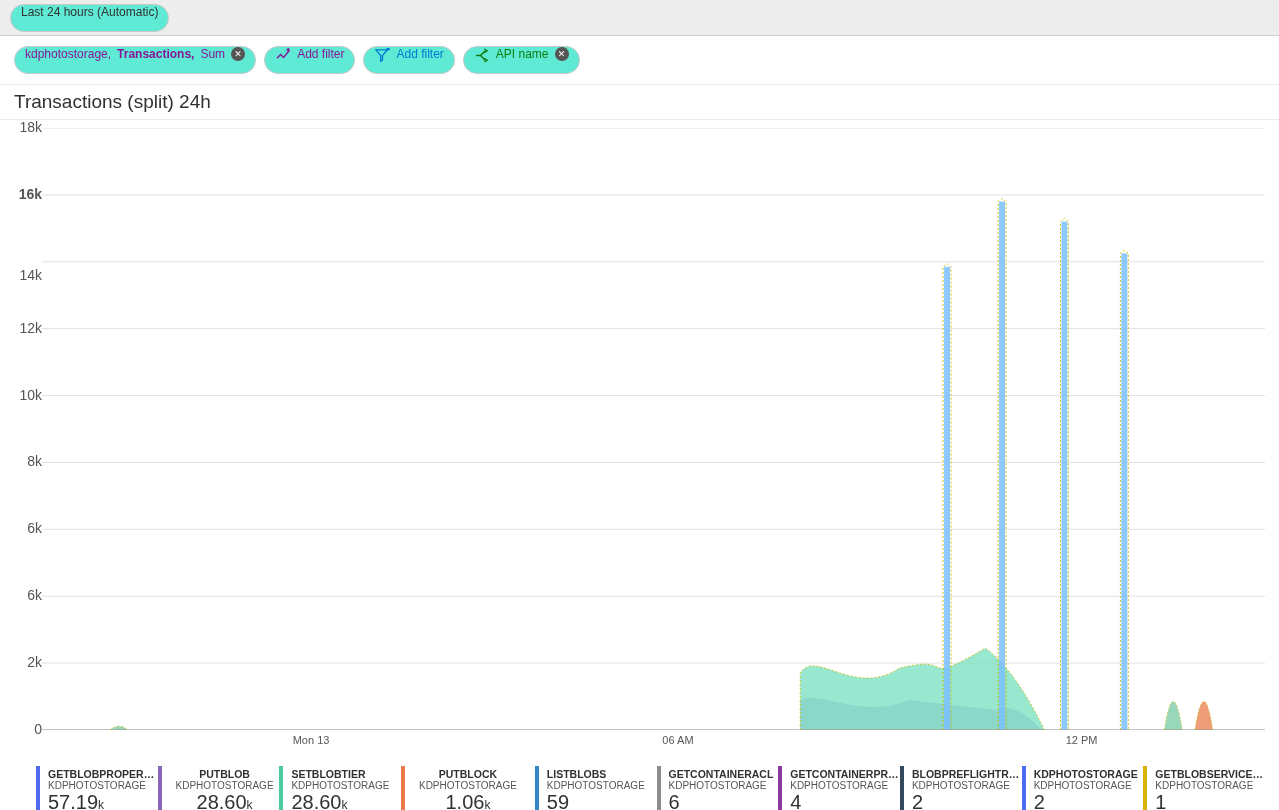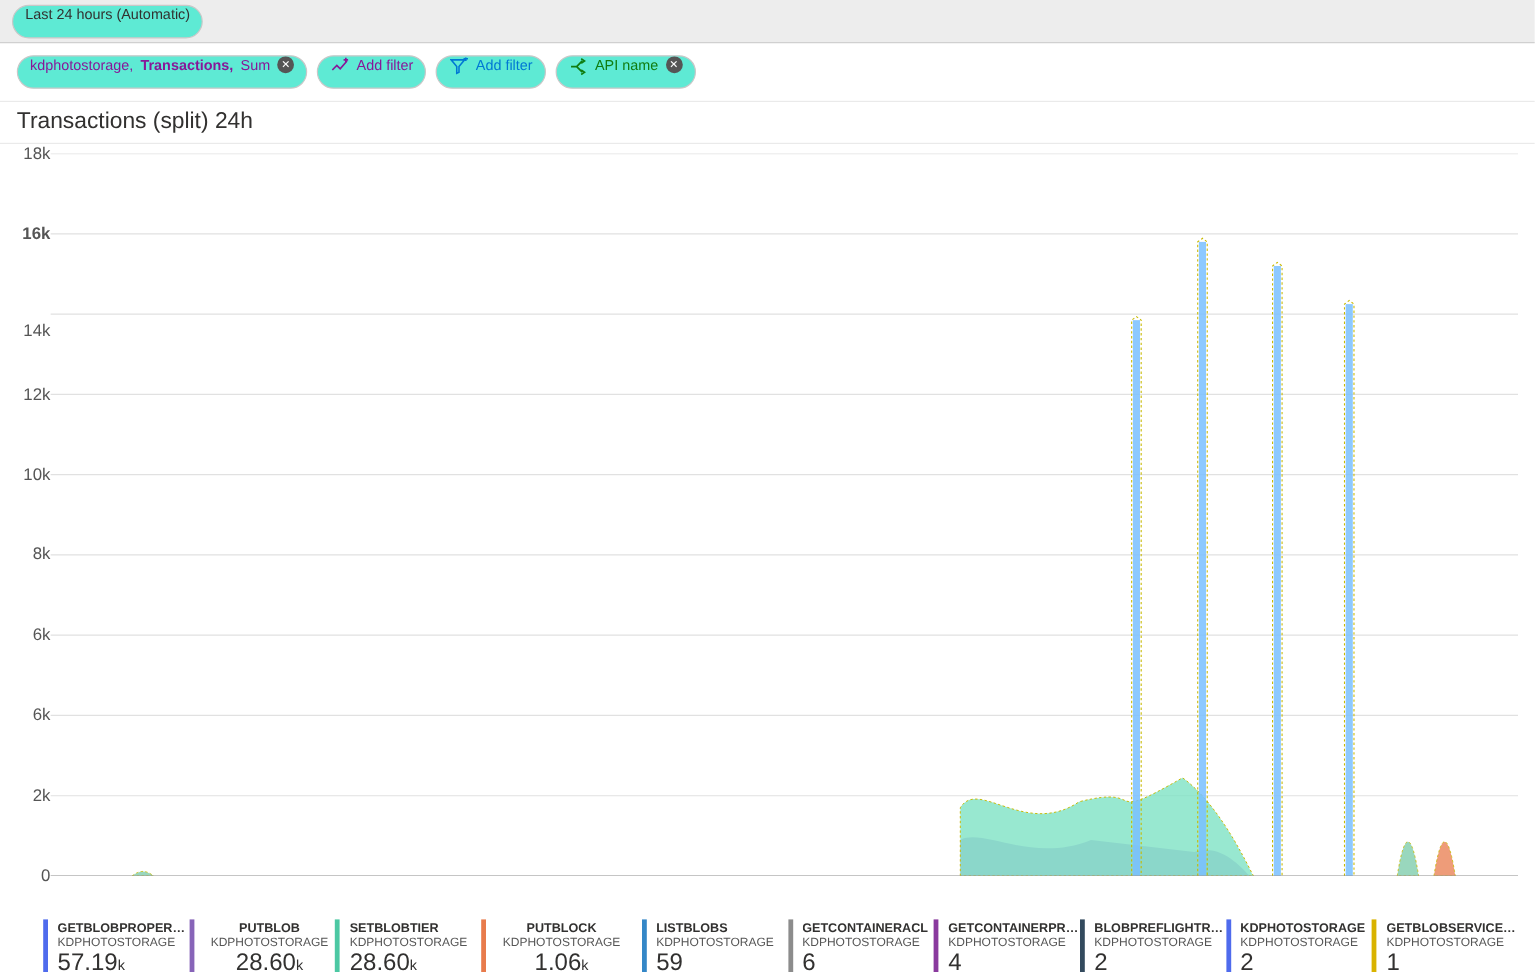--- a/index.html
+++ b/index.html
@@ -116,20 +116,25 @@
           <rect x="1029.46" y="93.64444444444445" width="6" height="508.35555555555555" fill="rgba(121,192,255,0.85)"></rect>
           <path d="M 1028.46 602 L 1028.46 93.64444444444445 L 1032.46 90.64444444444445 L 1036.46 93.64444444444445 L 1036.46 602" fill="none" stroke="#c8b900" stroke-width="0.9" stroke-dasharray="2,2"></path>
           <rect x="1089.975" y="125.41666666666669" width="6" height="476.5833333333333" fill="rgba(121,192,255,0.85)"></rect>
           <path d="M 1088.975 602 L 1088.975 125.41666666666669 L 1092.975 122.41666666666669 L 1096.975 125.41666666666669 L 1096.975 602" fill="none" stroke="#c8b900" stroke-width="0.9" stroke-dasharray="2,2"></path>
           <path d="M 68.805 602 Q 77.805 594.3746666666667 86.805 602 Z" fill="rgba(135,208,178,0.85)" stroke="#c8b900" stroke-width="0.7" stroke-dasharray="2,2"></path>
           <path d="M 1133.375 602 Q 1142.375 544.81 1151.375 602 Z" fill="rgba(135,208,178,0.85)" stroke="#c8b900" stroke-width="0.7" stroke-dasharray="2,2"></path>
           <path d="M 1164.25 602 Q 1173.25 544.81 1182.25 602 Z" fill="rgba(232,123,76,0.75)" stroke="#c8b900" stroke-width="0.7" stroke-dasharray="2,2"></path>
           <line x1="0" x2="1235" y1="602" y2="602" stroke="#999" stroke-width="1"></line>
         </svg>
     </div>
+    <div class="x-labels" id="xlabels">
+        <div class="x-lab" style="left: 22%;">Mon 13</div>
+        <div class="x-lab" style="left: 52%;">06 AM</div>
+        <div class="x-lab" style="left: 85%;">12 PM</div>
+      </div>
   </div>
 </div>
 
 <div class="legend-bar" id="legend">
     <div class="legend-item" style="border-left-color: rgb(79, 107, 237);">
       <div class="l1">GETBLOBPROPERTIES</div>
   <div class="l2">KDPHOTOSTORAGE</div>
   <div><span class="v">57.19</span><span class="vu">k</span></div>
     </div>
     <div class="legend-item" style="border-left-color: rgb(135, 100, 184); text-align: center;">

